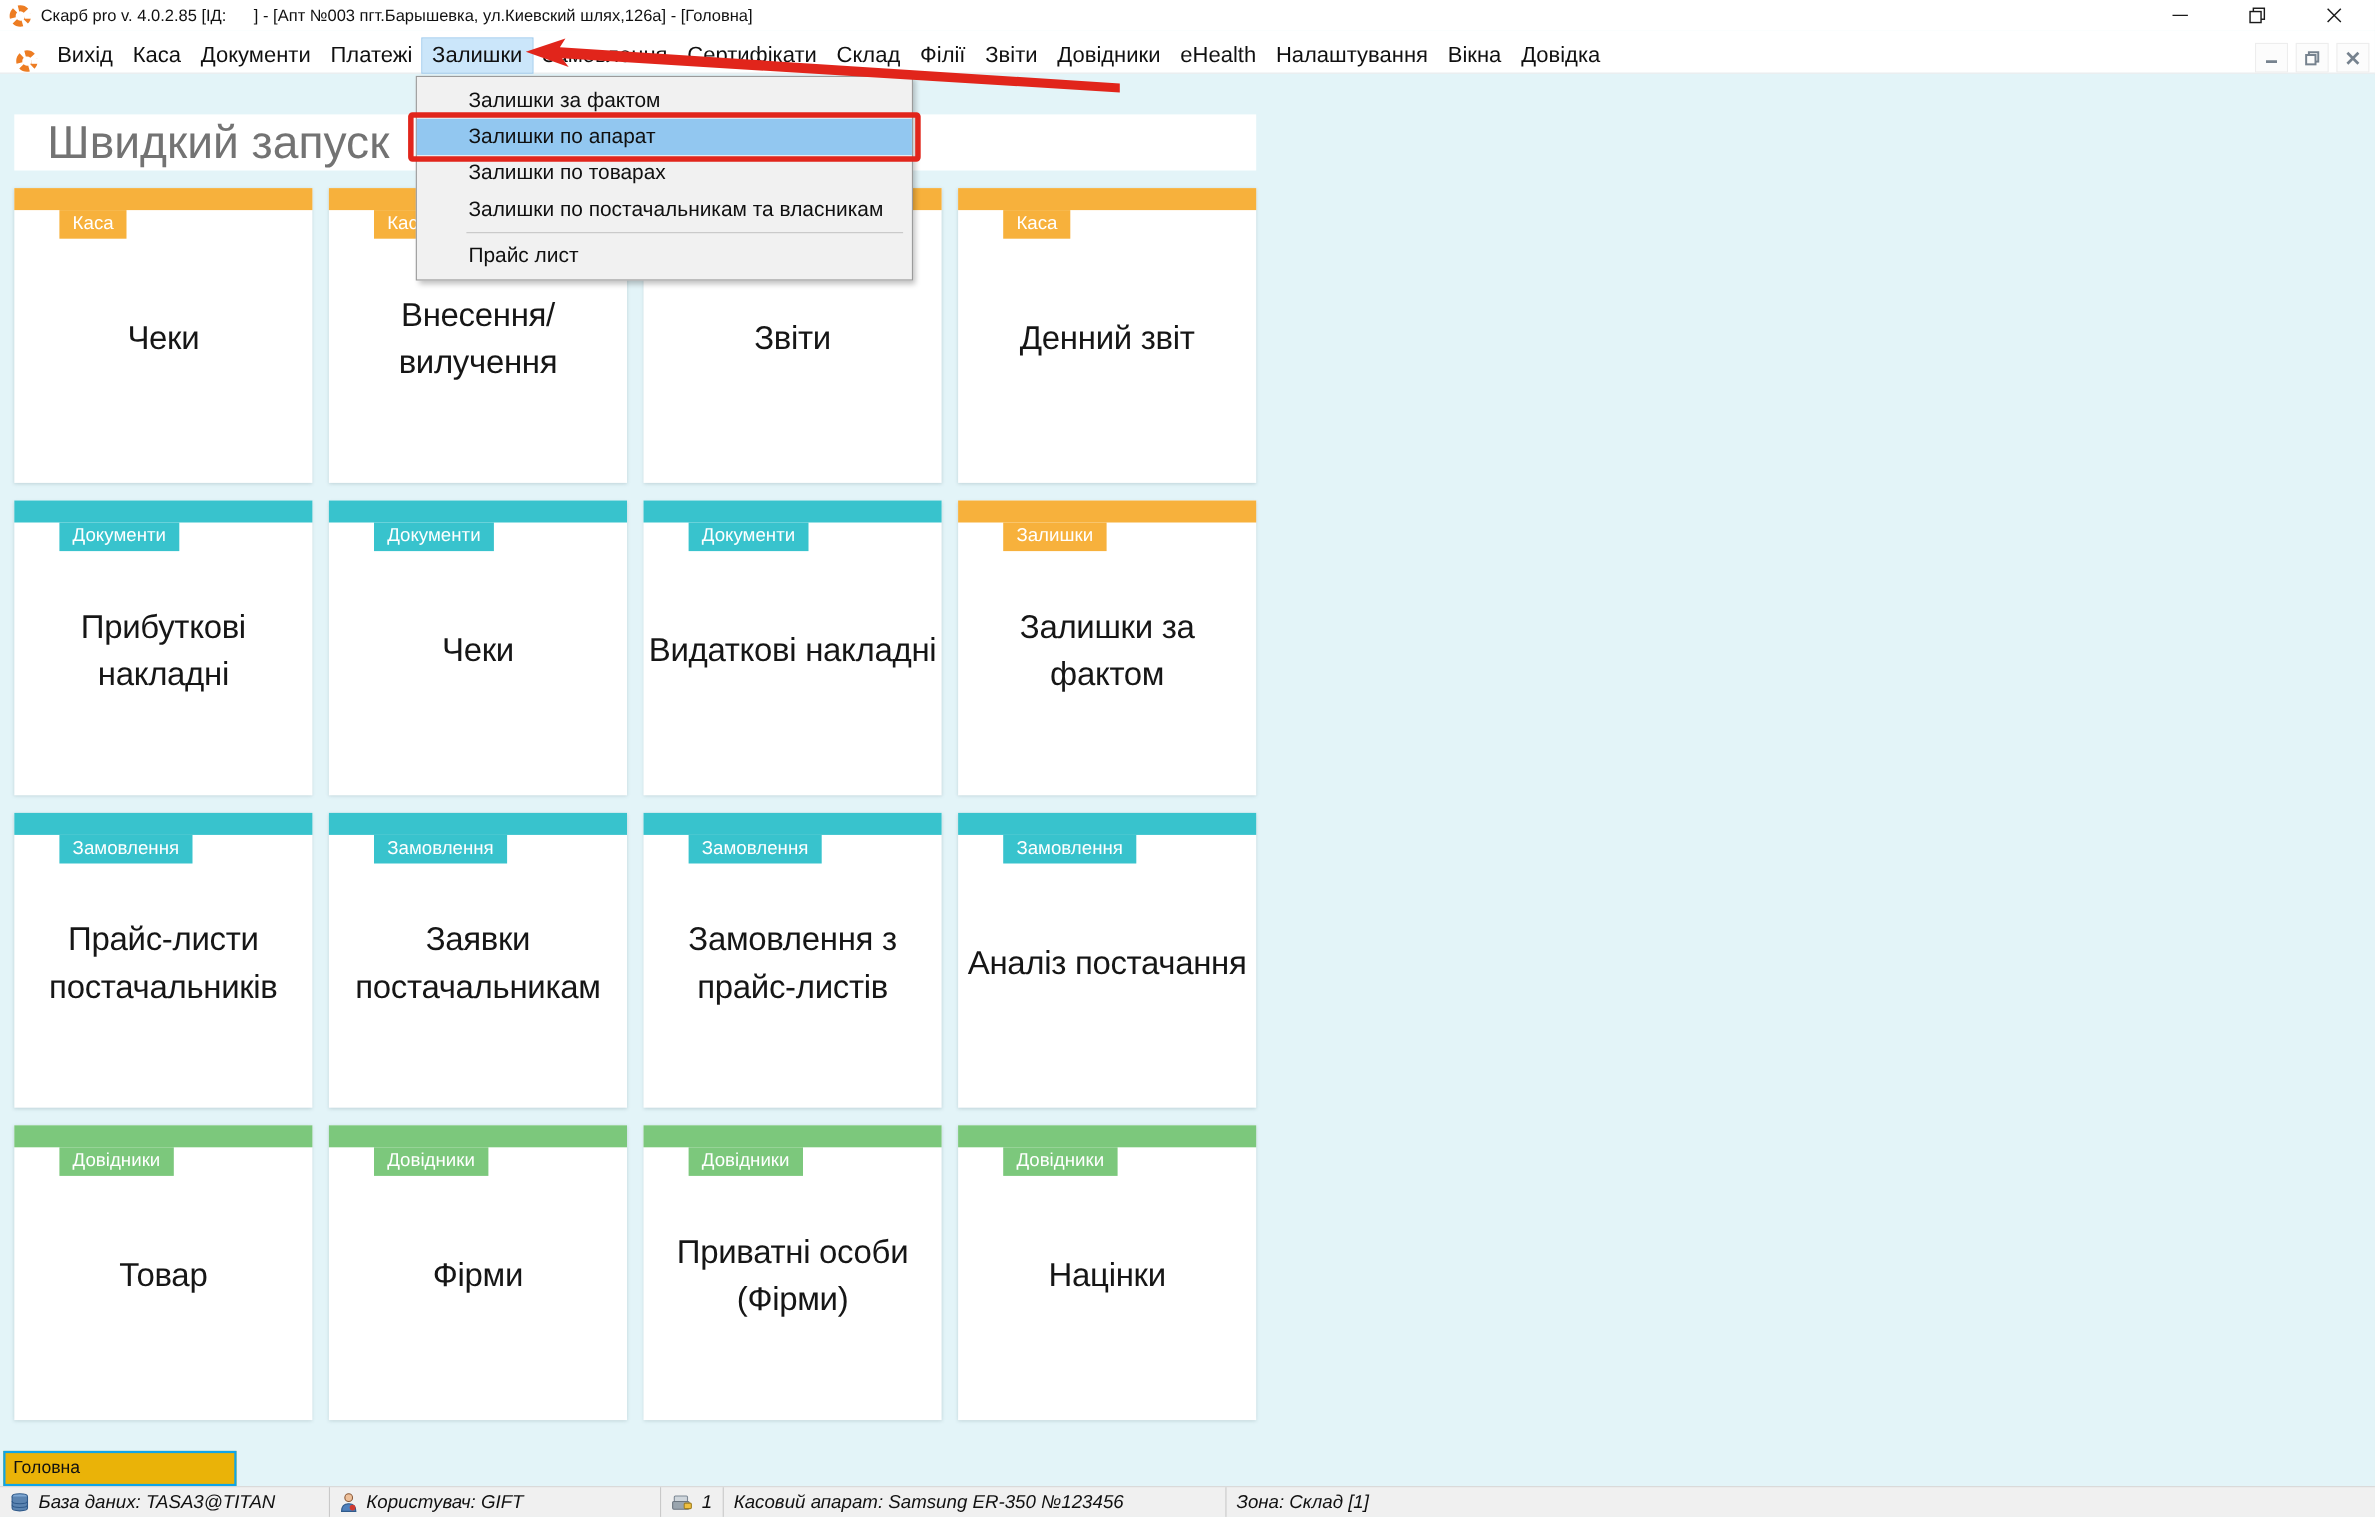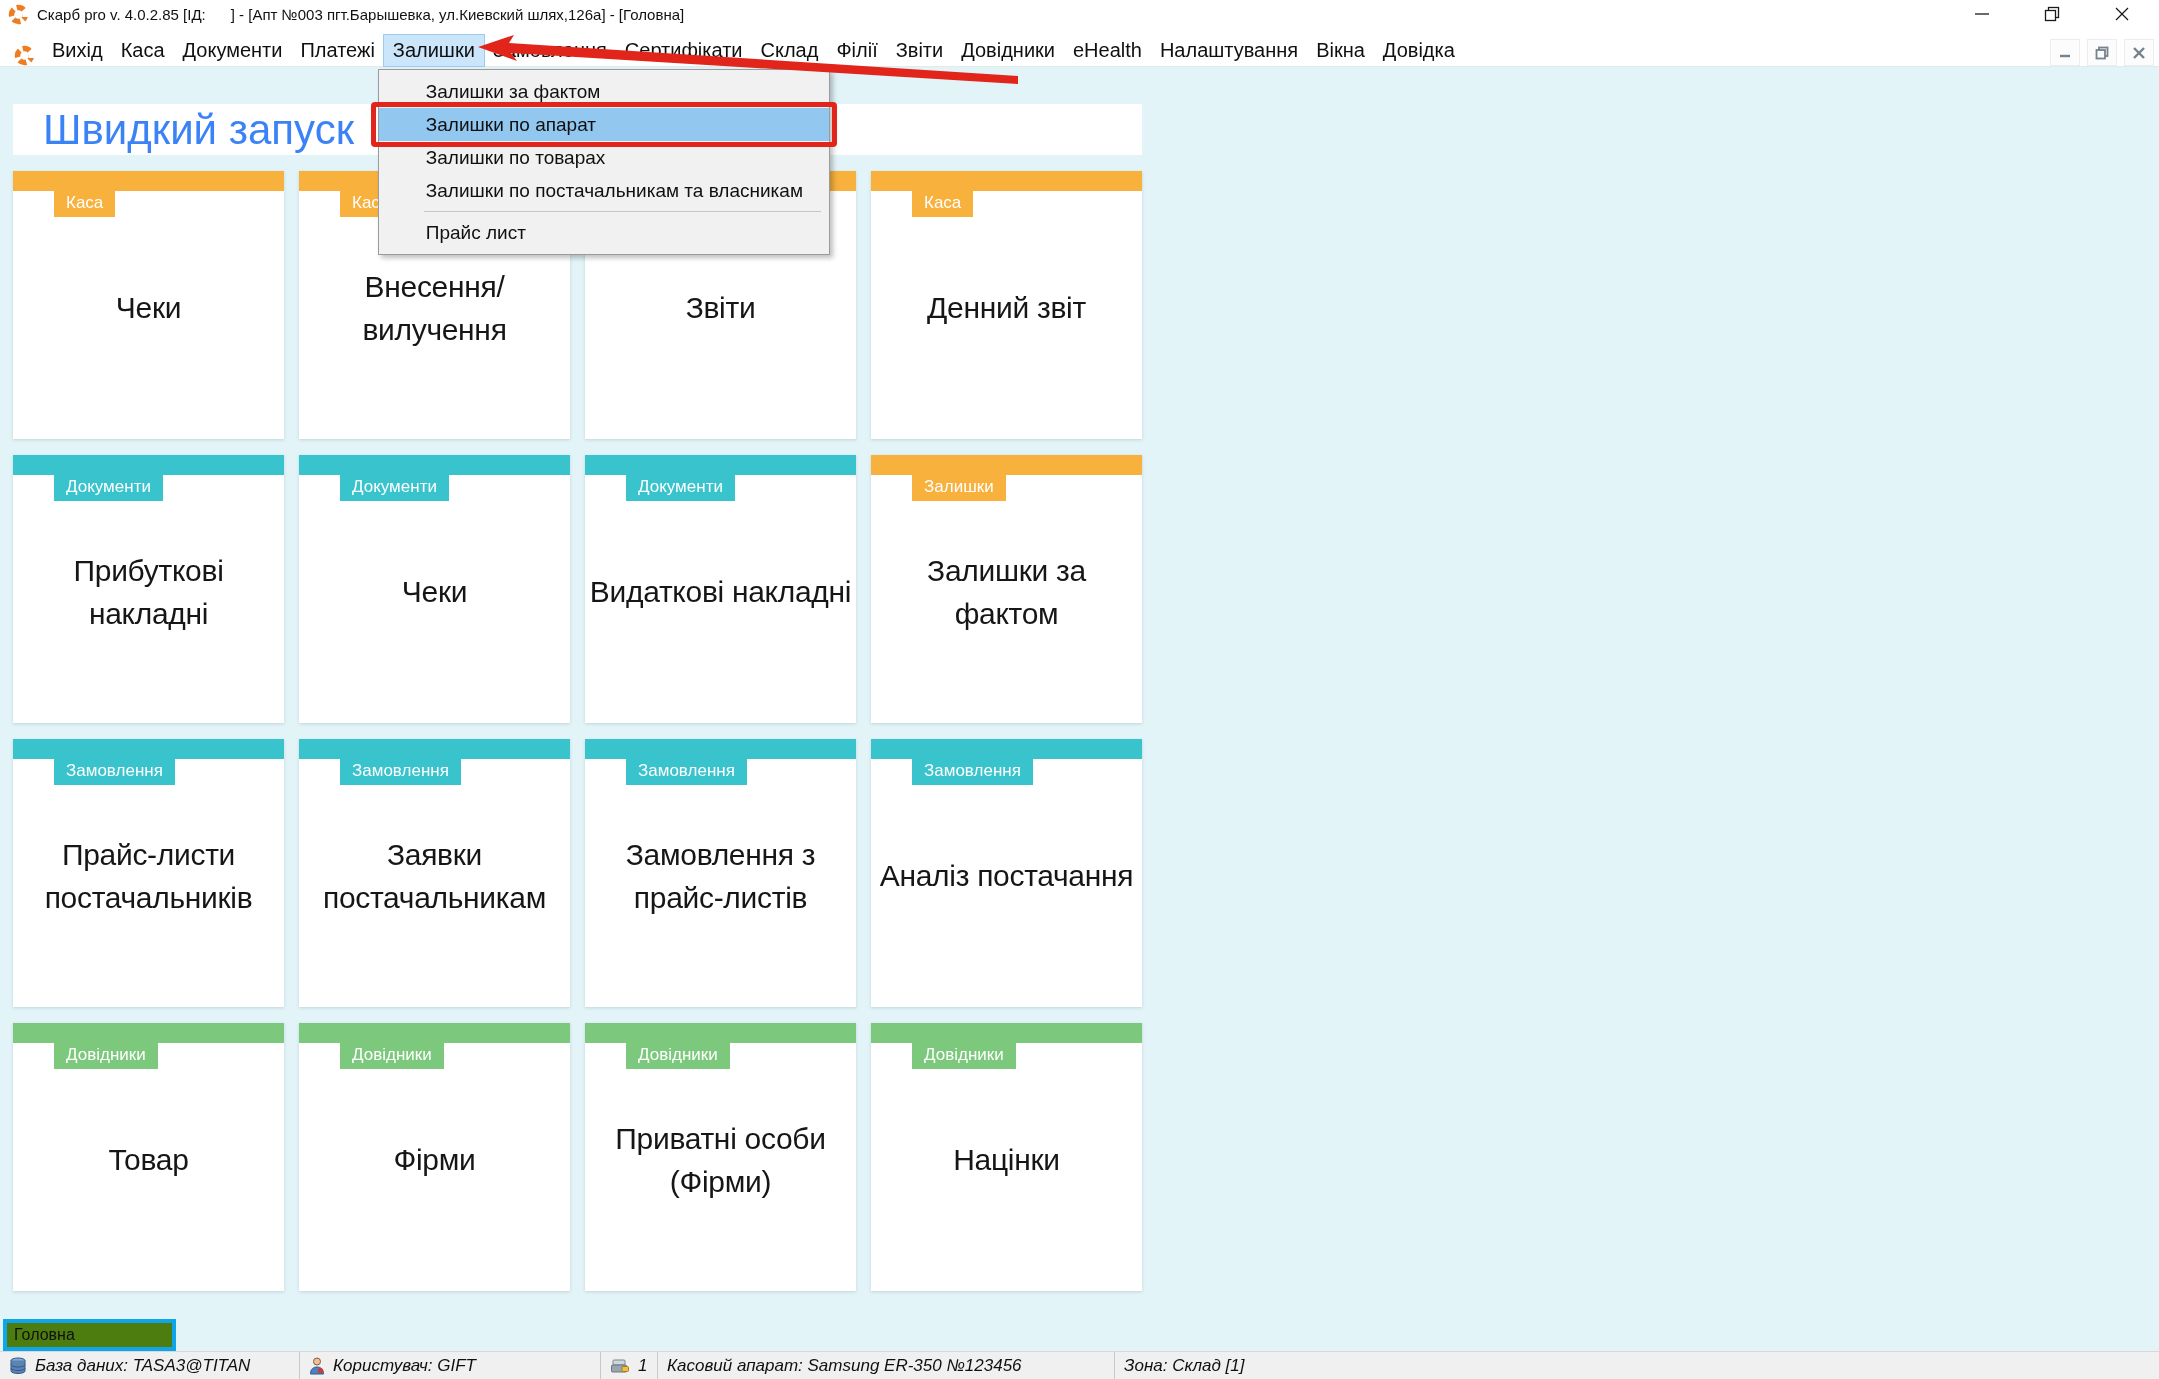--- a/index.html
+++ b/index.html
@@ -34,35 +34,35 @@
   .dd-sep{height:1px;background:#c6c6c6;margin:4px 8px 4px 45px;}
   .red-box{position:absolute;left:-8px;right:-8px;top:-6px;bottom:-6px;
     border:5px solid #e1251b;border-radius:4px;z-index:46;pointer-events:none;}
   
   .arrow-svg{position:absolute;left:calc(100% - 6px);top:0;width:545px;height:52px;
     z-index:60;pointer-events:none;overflow:visible;}
   
   .content{position:absolute;top:68px;left:0;right:0;bottom:28px;background:#e3f4f8;overflow:hidden;}
   .banner{position:absolute;left:13px;top:36px;width:1129px;height:51px;background:#ffffff;
     display:flex;align-items:center;}
-  .banner-title{font-size:42px;color:#3b82f6;margin-left:30px;white-space:nowrap;}
+  .banner-title{font-size:42px;color:#737373;margin-left:30px;white-space:nowrap;}
   .grid{position:absolute;left:13px;top:103px;display:grid;
     grid-template-columns:repeat(4,271px);grid-auto-rows:268px;gap:16px 15px;}
   .tile{position:relative;background:#ffffff;box-shadow:0 1px 3px rgba(110,140,150,.30);}
   .tile-bar{height:20px;width:100%;}
   .tile-tab{position:absolute;left:41px;top:20px;padding:2px 12px 4px;color:#ffffff;font-size:17px;white-space:nowrap;}
   .tile-label{position:absolute;left:2px;right:2px;top:12px;bottom:6px;display:flex;
     align-items:center;justify-content:center;text-align:center;font-size:30px;
     letter-spacing:-0.3px;color:#161616;line-height:1.45;}
   .orange{background:#F7B13C;}
   .teal{background:#38C3CD;}
   .green{background:#7CC87C;}
   
-  .home-tab{position:absolute;left:3px;bottom:28px;width:173px;height:32px;background:#4d7c0f;
-    border:4px solid #0ea5e9;display:flex;align-items:center;padding-left:7px;font-size:16px;color:#111;z-index:30;}
+  .home-tab{position:absolute;left:3px;bottom:28px;width:212px;height:32px;background:#eab308;
+    border:2px solid #0ea5e9;display:flex;align-items:center;padding-left:7px;font-size:16px;color:#111;z-index:30;}
   .statusbar{position:absolute;bottom:0;left:0;right:0;height:28px;background:#f0f0f0;
     border-top:1px solid #d8d8d8;display:flex;align-items:stretch;font-size:17px;color:#101010;z-index:30;}
   .sb-seg{display:flex;align-items:center;gap:8px;padding-left:9px;border-right:1px solid #c9c9c9;}
   .sb-seg:nth-child(1){width:300px;}
   .sb-seg:nth-child(2){width:301px;}
   .sb-seg:nth-child(3){width:57px;}
   .sb-seg:nth-child(4){width:457px;}
   .sb-seg:nth-child(5){border-right:none;flex:1;}
   .sb-text{white-space:nowrap;font-style:italic;}
 </style>

